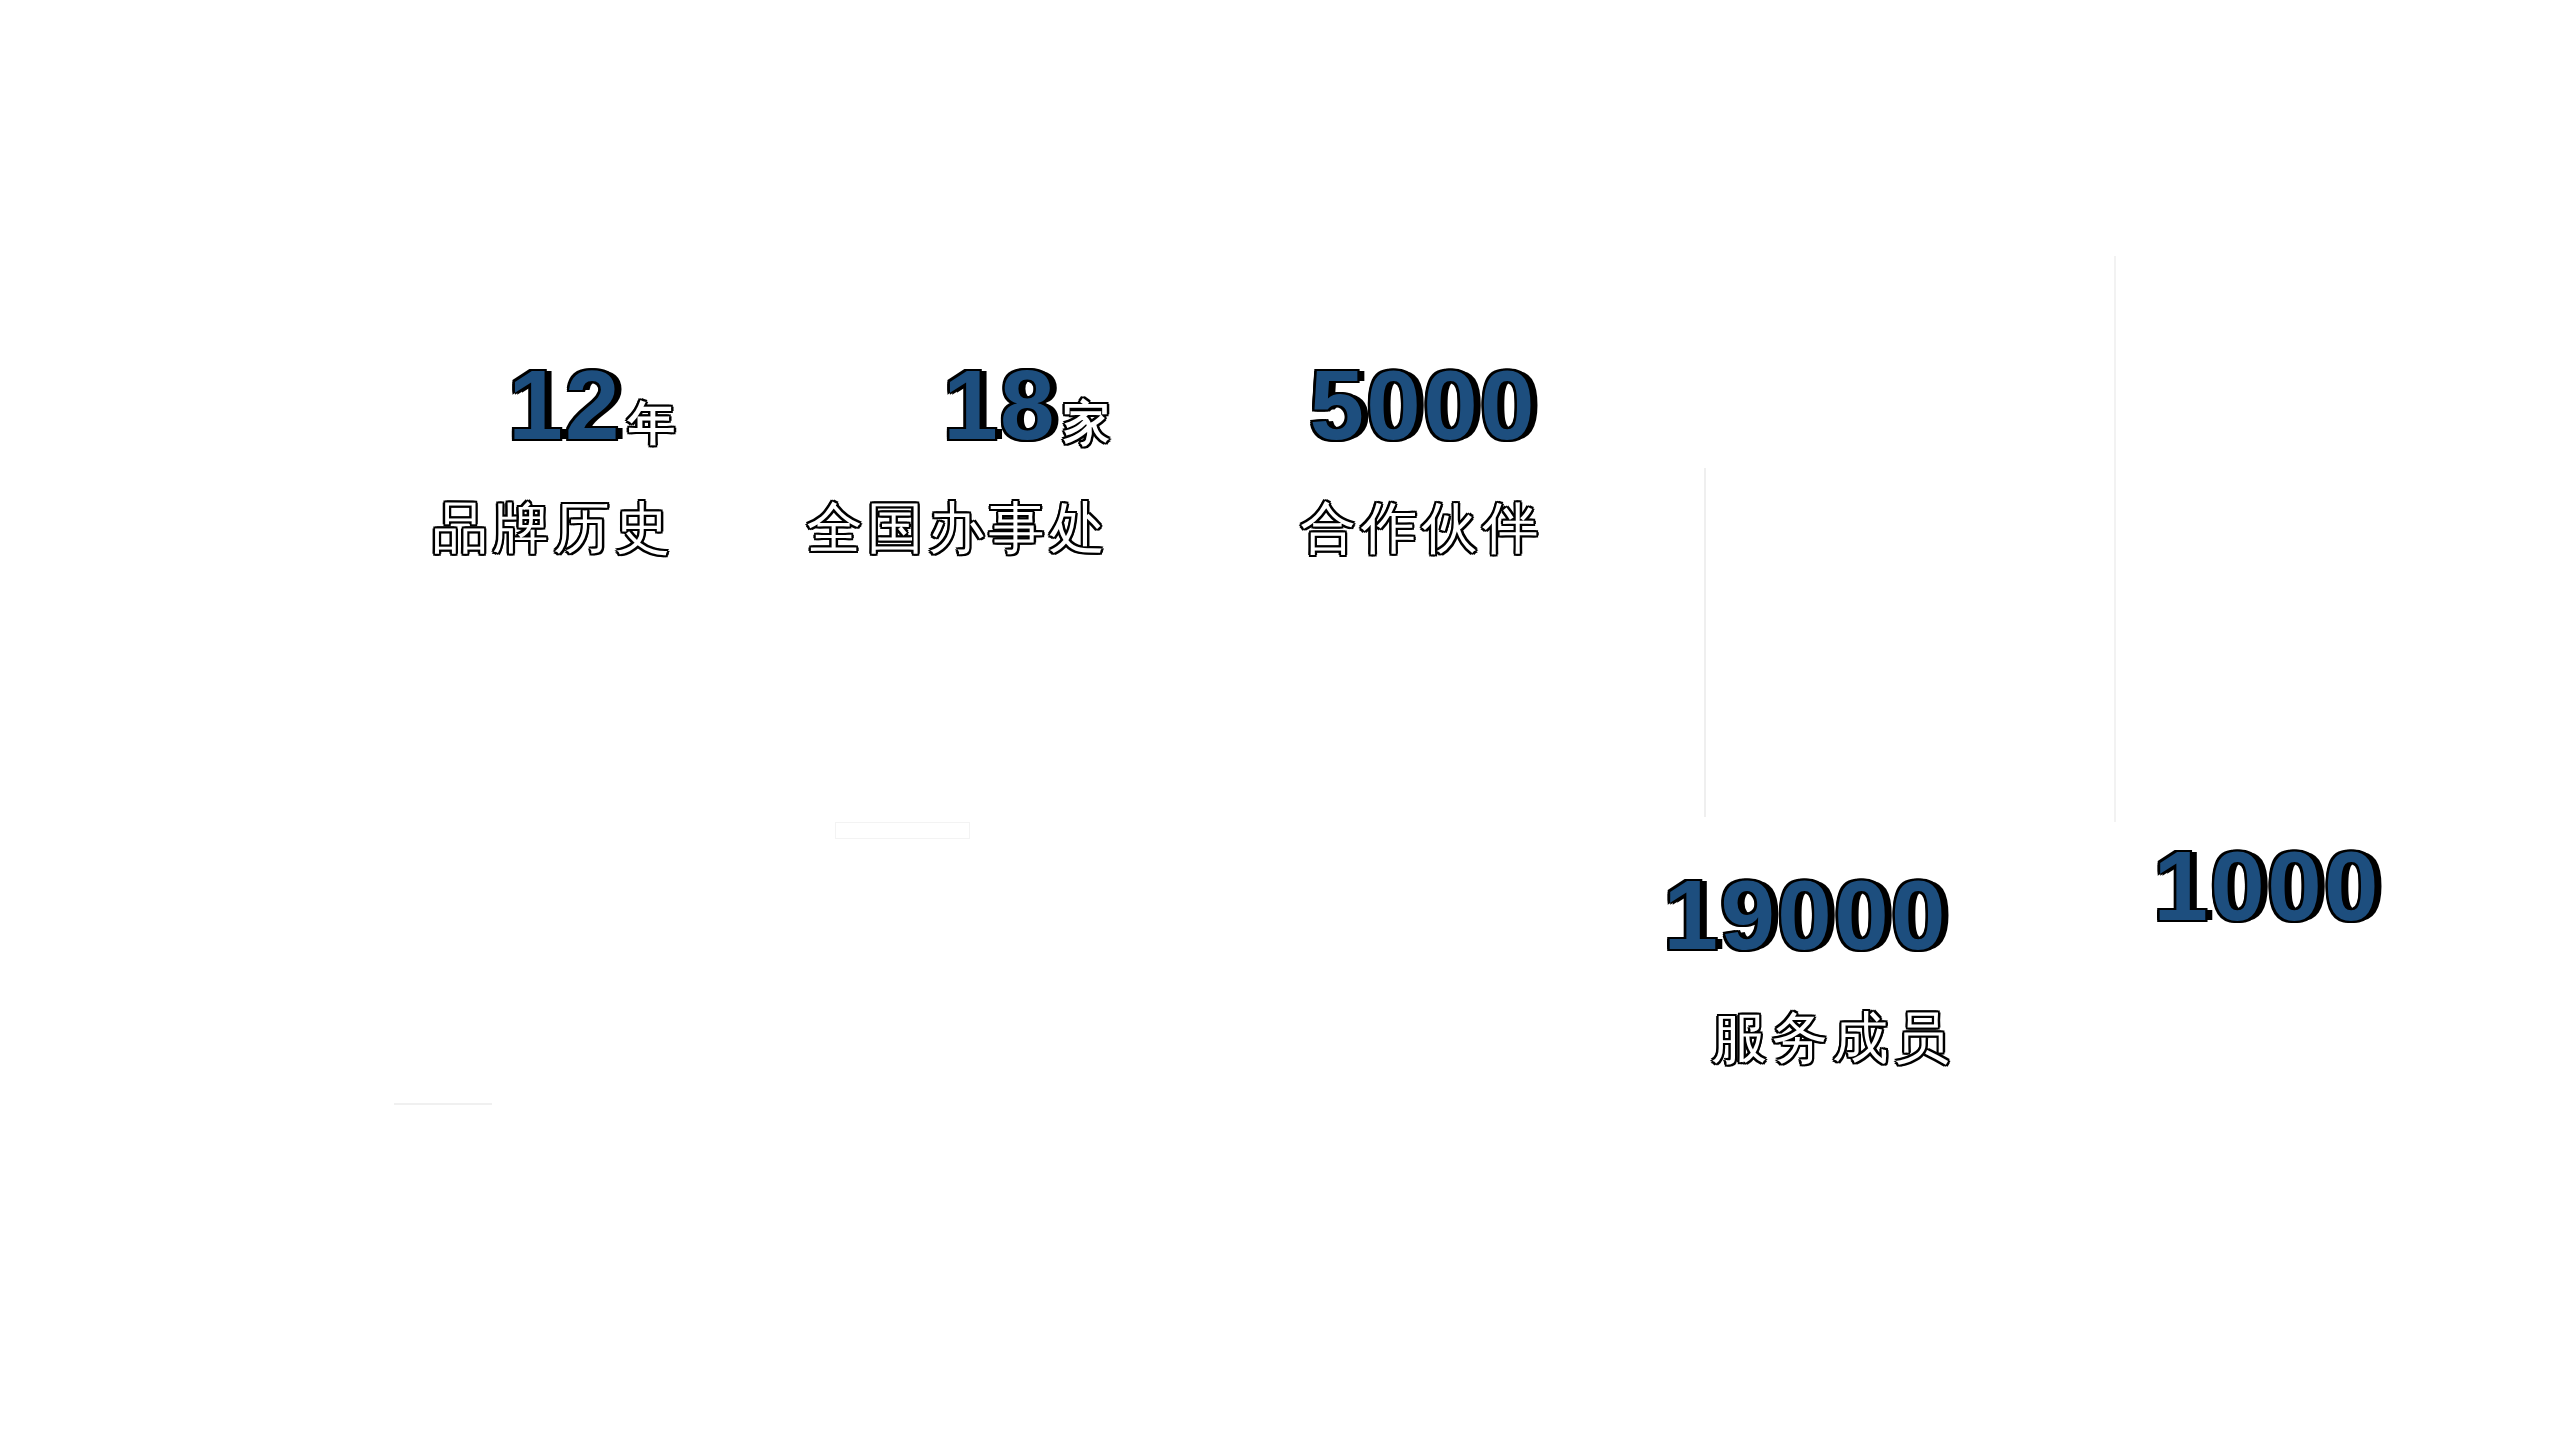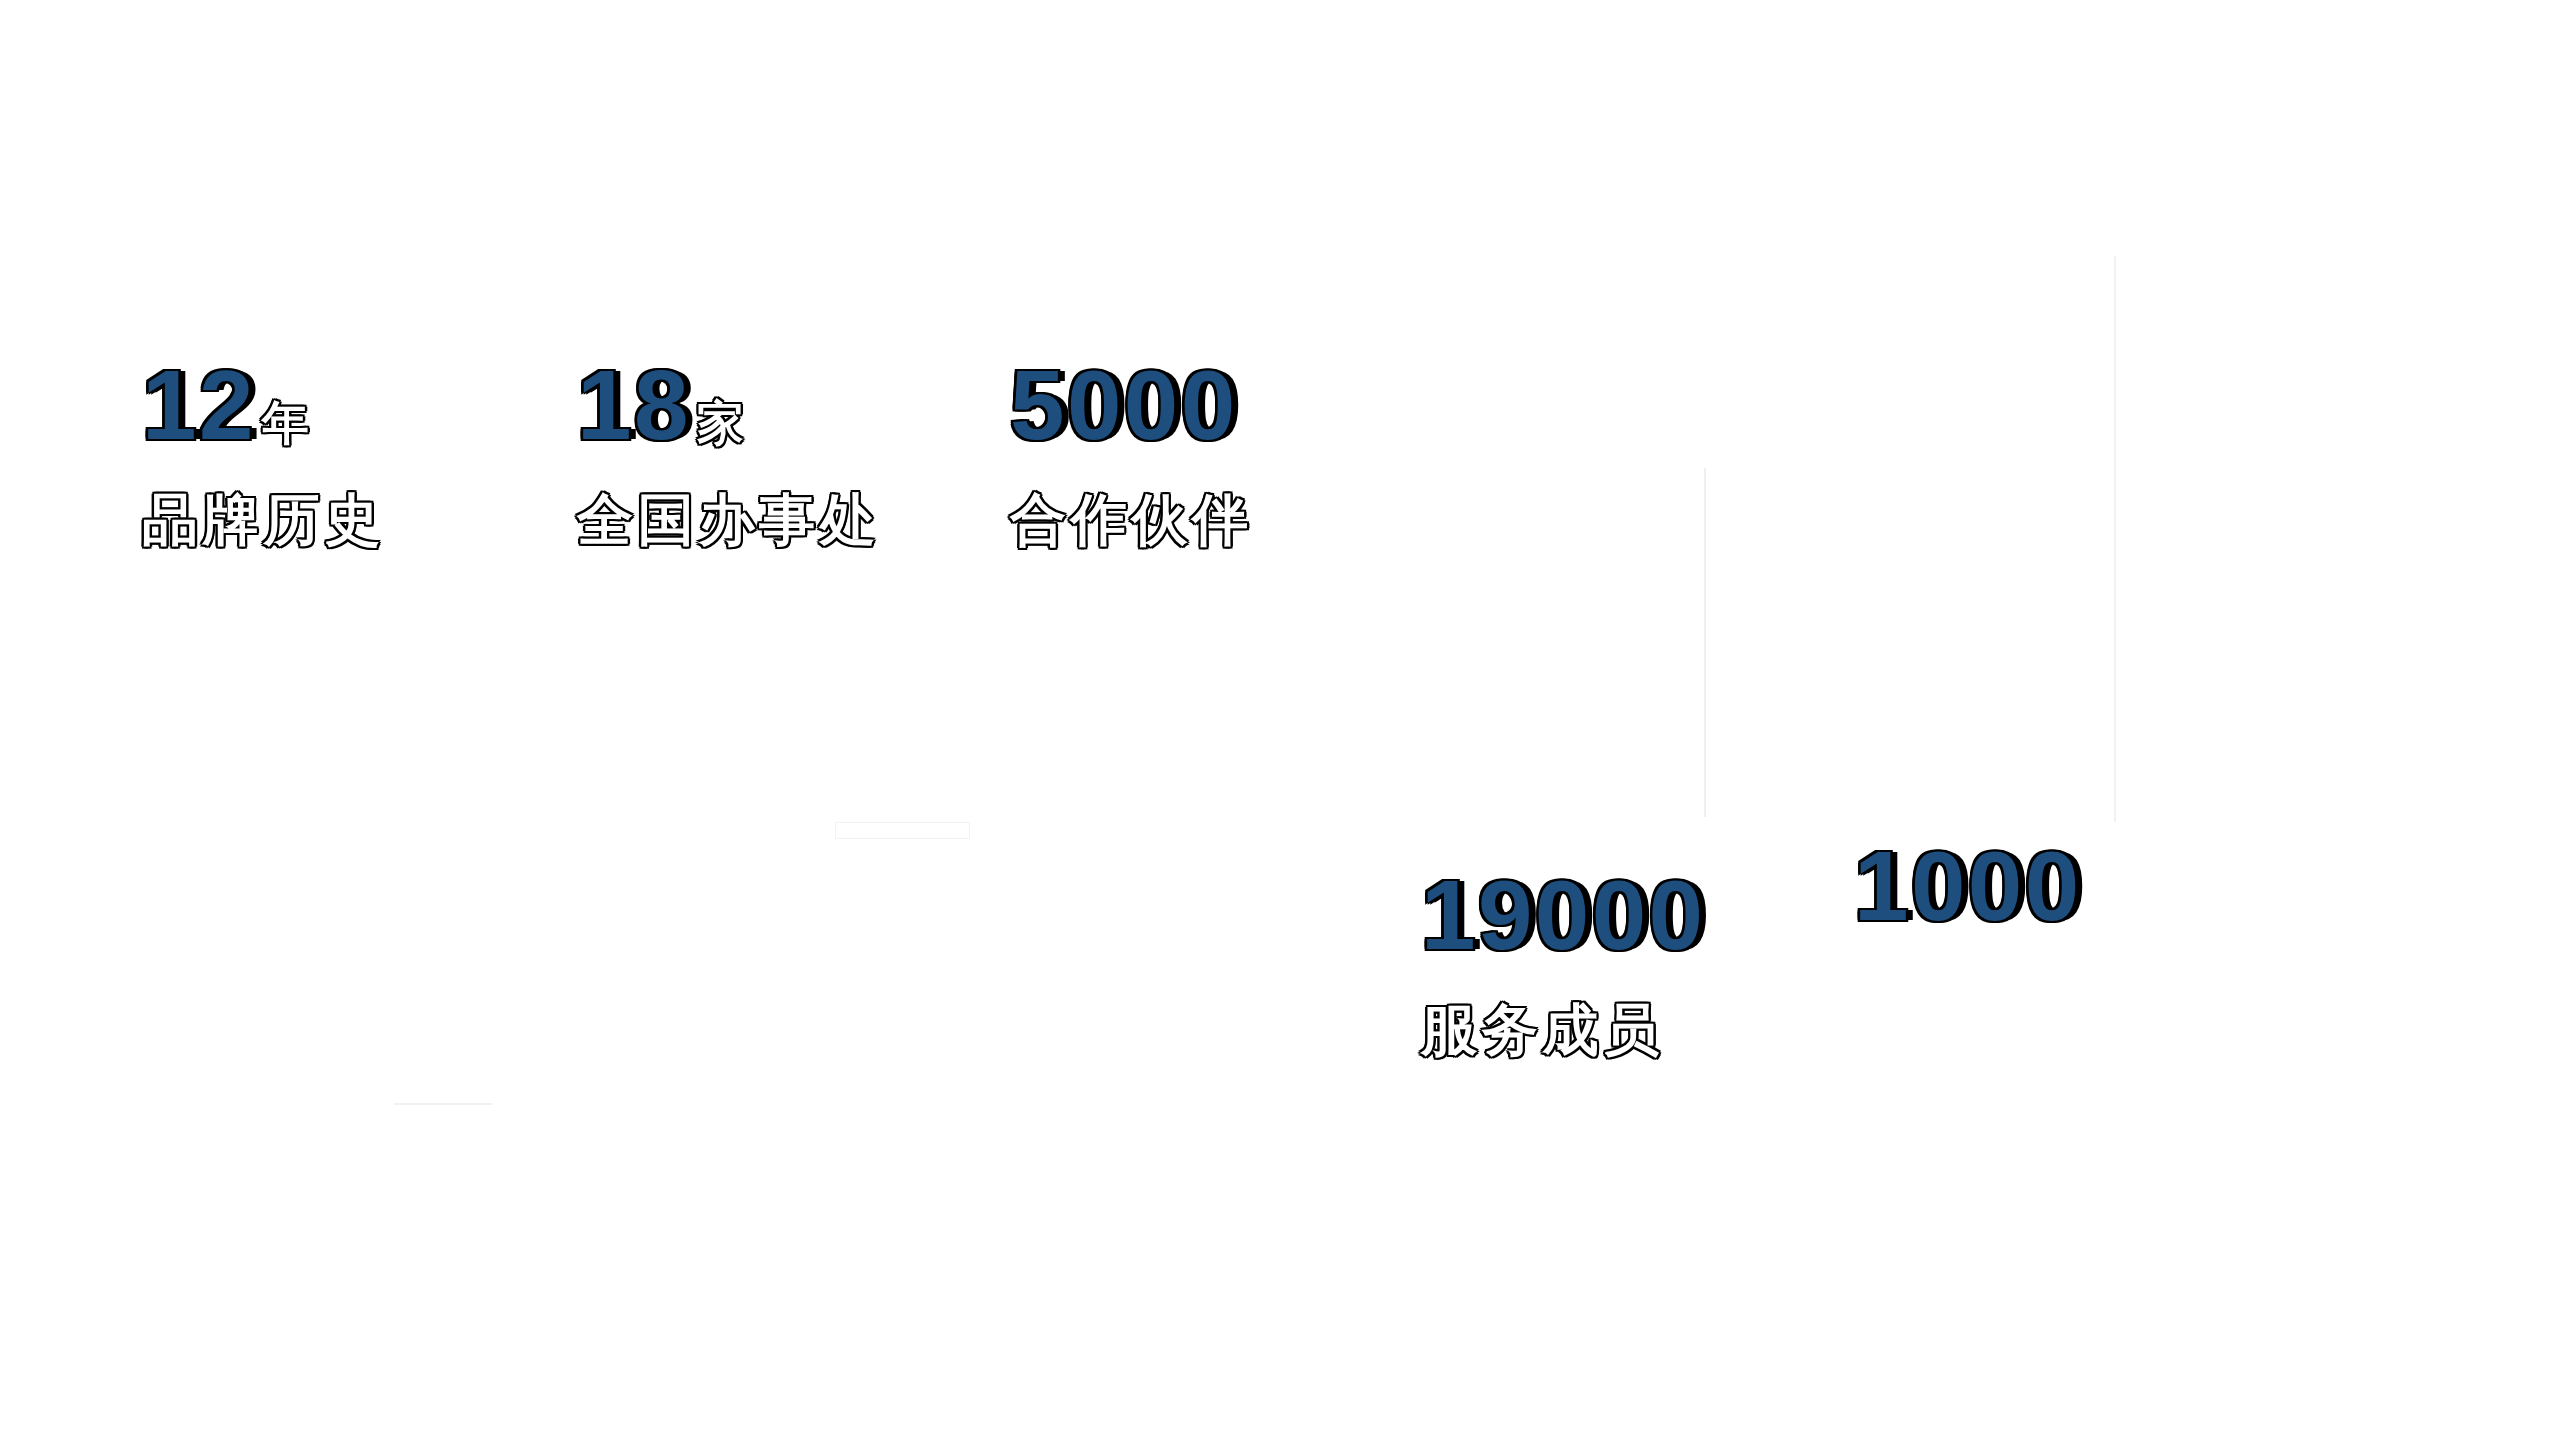--- a/index.html
+++ b/index.html
@@ -12,21 +12,21 @@
     position: relative;
     background: #ffffff;
     overflow: hidden;
     font-family: "DejaVu Sans", sans-serif;
   }
 
   
   .stat {
     position: absolute;
     width: 533px;
-    text-align: left;
+    text-align: right;
   }
   .stat-number-row {
     line-height: 101px;
     white-space: nowrap;
   }
   .stat-value {
     font-size: 98px;
     font-weight: 800;
     letter-spacing: 2.4px;
     color: #1d4e7e;
@@ -50,23 +50,23 @@
       2.4px 0 0 #000000,
       -2.4px 0 0 #000000,
       0 2.4px 0 #000000,
       0 -2.4px 0 #000000,
       1.8px 1.8px 0 #000000,
       -1.8px -1.8px 0 #000000,
       1.8px -1.8px 0 #000000,
       -1.8px 1.8px 0 #000000;
   }
   .stat-label {
-    margin-top: 3px;
+    margin-top: 11px;
     font-size: 56px;
-    font-weight: 700;
+    font-weight: 400;
     line-height: 1.1;
     letter-spacing: 4.7px;
     color: #ffffff;
     white-space: nowrap;
     text-shadow:
       2.4px 0 0 #000000,
       -2.4px 0 0 #000000,
       0 2.4px 0 #000000,
       0 -2.4px 0 #000000,
       1.8px 1.8px 0 #000000,

